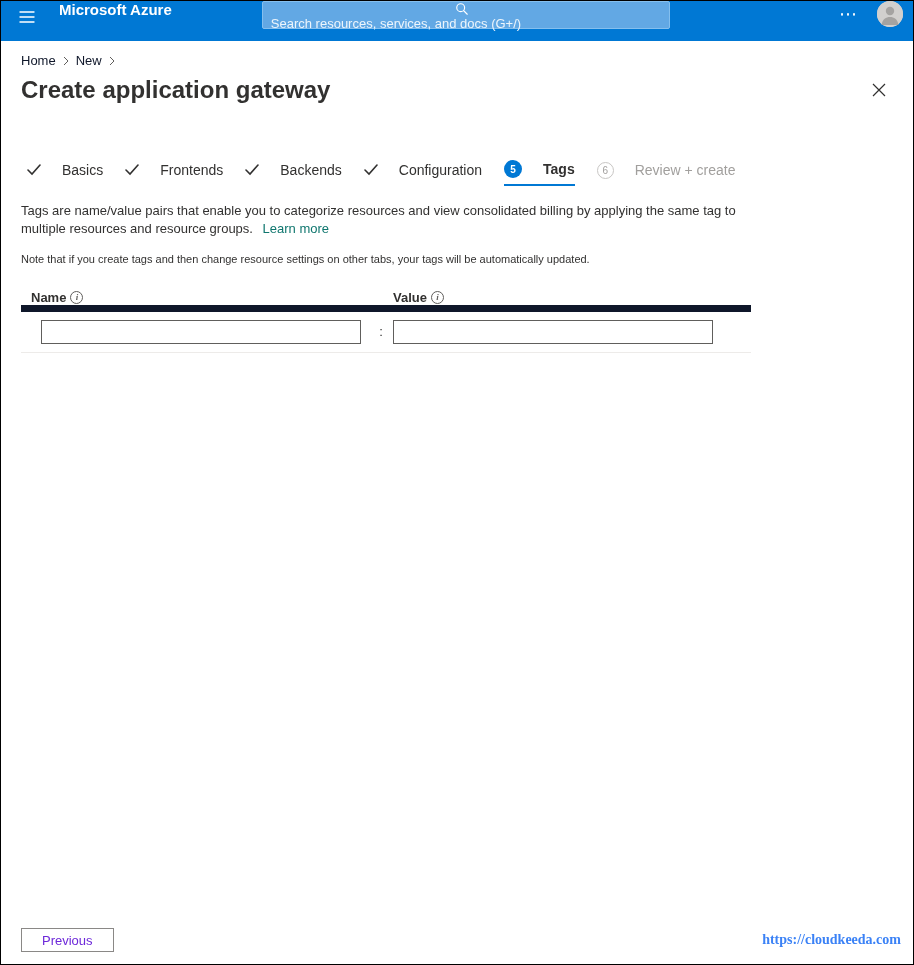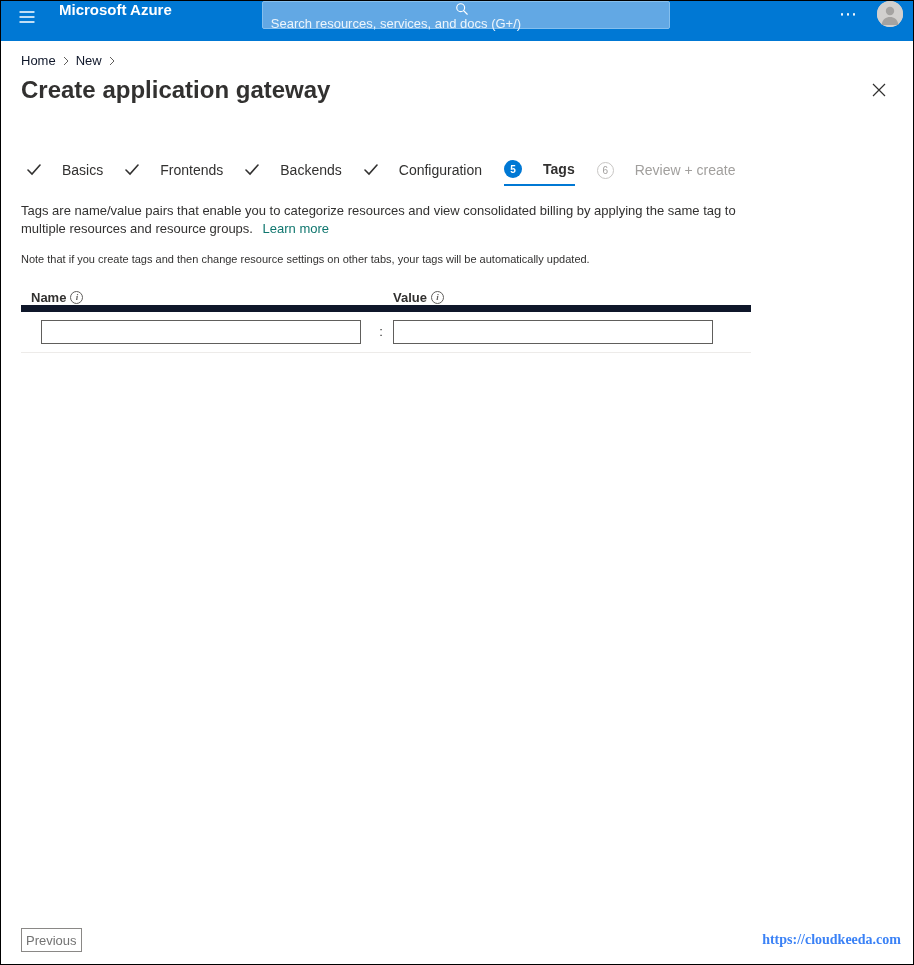--- a/index.html
+++ b/index.html
@@ -184,23 +184,23 @@
     left: 20px;
     display:flex;
     gap: 8px;
     align-items:center;
   }
   .btn {
     height: 24px;
     border: 1px solid #8a8886;
     background: #fff;
     font-size: 13px;
-    padding: 0 4px;
+    padding: 0 20px;
     cursor: pointer;
-    color:#737373;
+    color:#6d28d9;
   }
   .highlight-box {
     border: 4px solid #e1251b;
     padding: 6px 8px;
     display:flex;
     align-items:center;
   }
   .highlight-box .btn { border: 1px solid #323130; }
 
   

